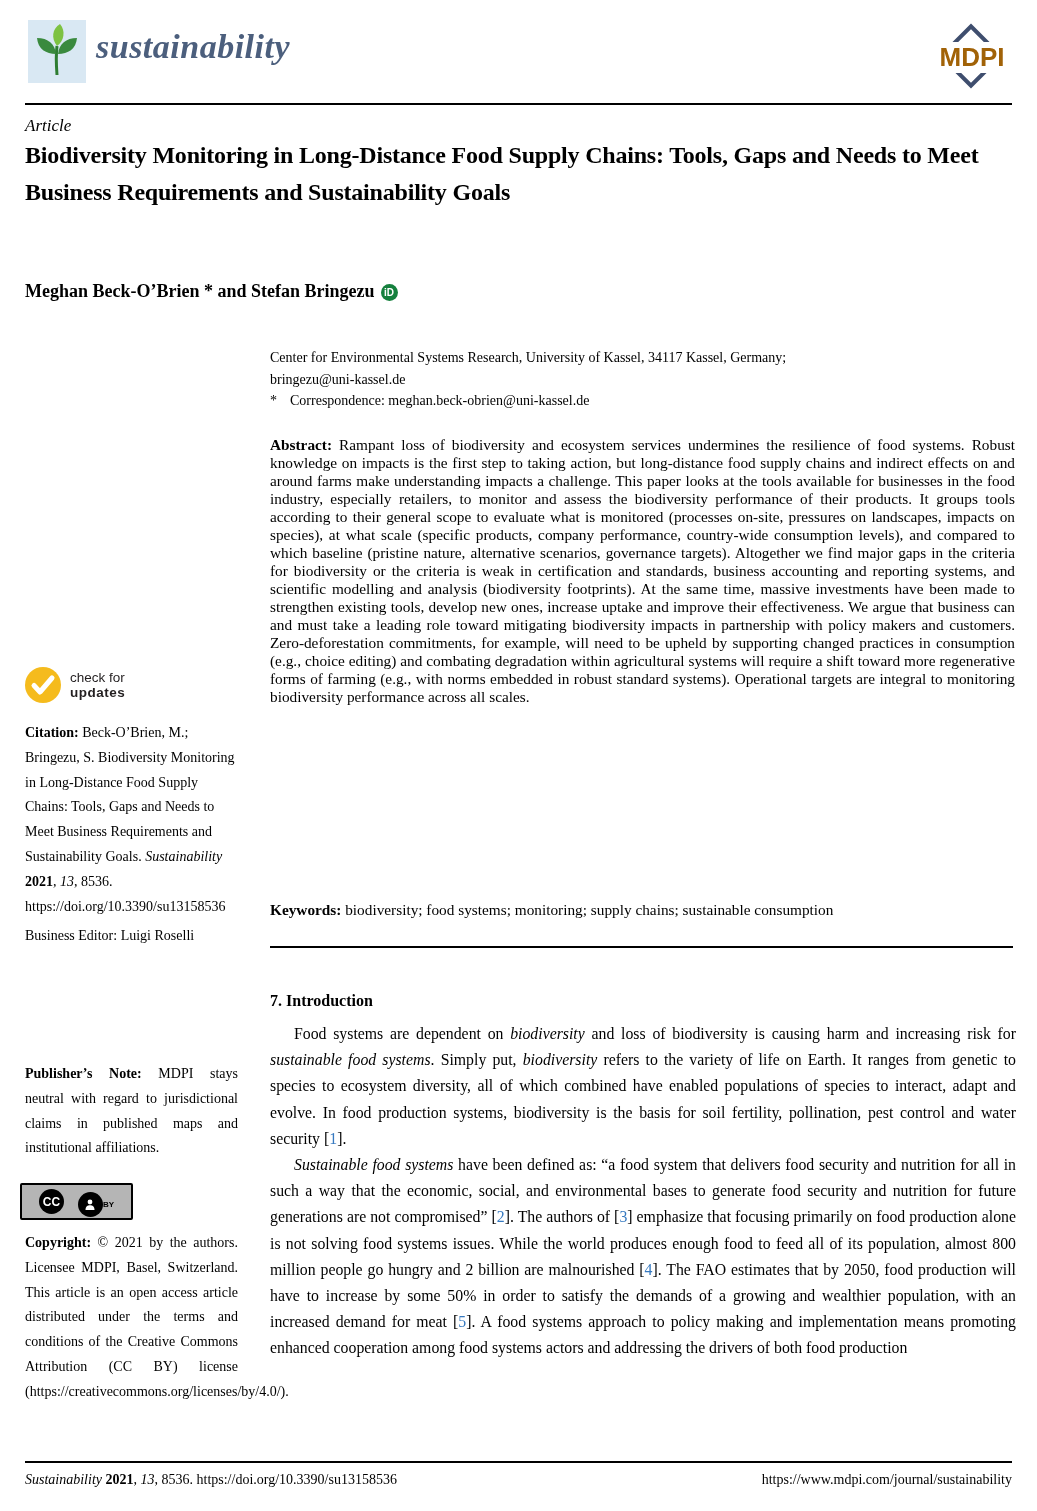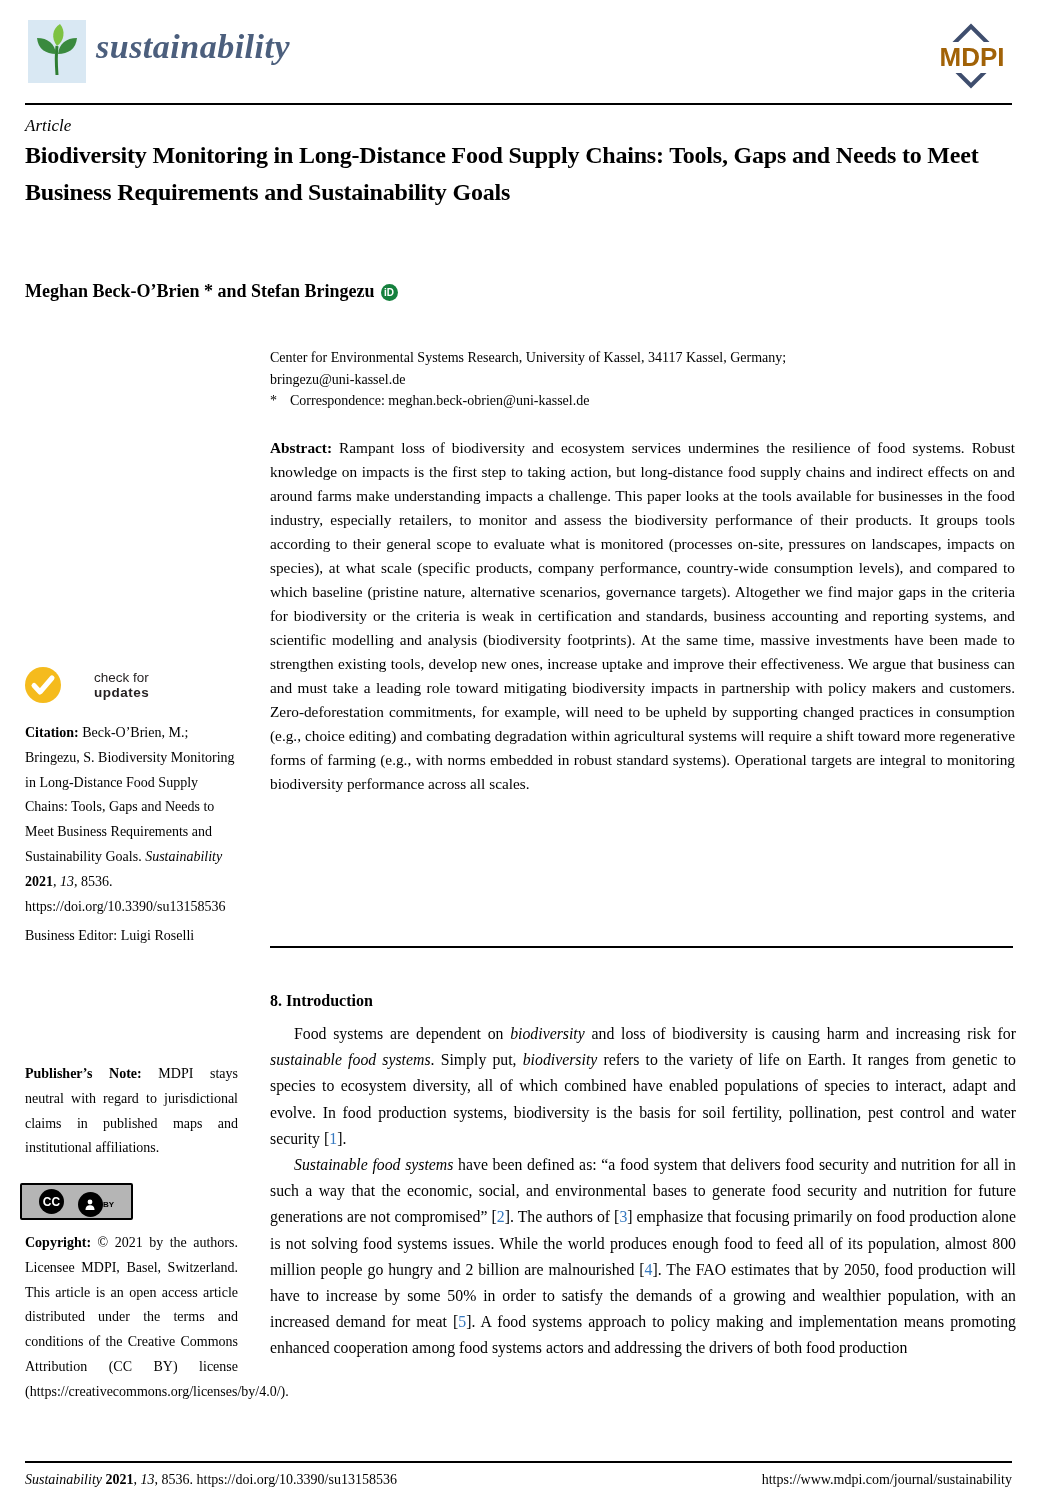--- a/index.html
+++ b/index.html
@@ -61,34 +61,34 @@
     font-size: 10px; font-weight: bold; text-align: center; line-height: 17px;
     vertical-align: 1px; margin-left: 6px;
   }
 
   
   .affiliation { left: 270px; top: 347px; width: 745px; font-size: 14px; line-height: 21.5px; }
   .corr-row { display: flex; }
   .corr-marker { width: 20px; }
   .abstract {
     left: 270px; top: 436px; width: 745px;
-    font-size: 15.3px; line-height: 24px; text-align: justify;
+    font-size: 15.3px; line-height: 18px; text-align: justify;
   }
   .keywords { left: 270px; top: 897px; width: 745px; font-size: 15.3px; line-height: 25.9px; }
   .kw-rule { left: 270px; top: 946px; width: 743px; height: 2px; background: #000; }
 
   .section-heading { left: 270px; top: 992px; font-size: 16px; font-weight: bold; }
   .body-text {
     left: 270px; top: 1021px; width: 746px;
     font-size: 15.8px; line-height: 26.2px; text-align: justify;
   }
   .body-text p { text-indent: 24px; }
 
   
-  .check-updates { left: 25px; top: 666px; width: 170px; height: 38px; display: flex; align-items: center; cursor: pointer; gap: 24px; }
+  .check-updates { left: 25px; top: 666px; width: 170px; height: 38px; display: flex; align-items: center; cursor: pointer; }
   .check-circle { width: 36px; height: 36px; flex: 0 0 36px; }
   .check-text {
     margin-left: 9px;
     font-family: "Liberation Sans", sans-serif;
     font-size: 13.5px; line-height: 15.5px; color: #231f20;
   }
   .check-text .b2 { font-weight: bold; letter-spacing: 0.5px; }
   .sidebar-block { left: 25px; width: 213px; font-size: 14px; line-height: 24.8px; }
   .citation { top: 721px; }
   .acad-editor { top: 924px; }
@@ -158,20 +158,21 @@
   <div class="abs affiliation">
     <div>Center for Environmental Systems Research, University of Kassel, 34117 Kassel, Germany;</div>
     <div>bringezu@uni-kassel.de</div>
     <div class="corr-row">
       <span class="corr-marker">*</span>
       <span>Correspondence: meghan.beck-obrien@uni-kassel.de</span>
     </div>
   </div>
 
   <div class="abs abstract"><span class="bold">Abstract: </span><span>Rampant loss of biodiversity and ecosystem services undermines the resilience of food systems. Robust knowledge on impacts is the first step to taking action, but long-distance food supply chains and indirect effects on and around farms make understanding impacts a challenge. This paper looks at the tools available for businesses in the food industry, especially retailers, to monitor and assess the biodiversity performance of their products. It groups tools according to their general scope to evaluate what is monitored (processes on-site, pressures on landscapes, impacts on species), at what scale (specific products, company performance, country-wide consumption levels), and compared to which baseline (pristine nature, alternative scenarios, governance targets). Altogether we find major gaps in the criteria for biodiversity or the criteria is weak in certification and standards, business accounting and reporting systems, and scientific modelling and analysis (biodiversity footprints). At the same time, massive investments have been made to strengthen existing tools, develop new ones, increase uptake and improve their effectiveness. We argue that business can and must take a leading role toward mitigating biodiversity impacts in partnership with policy makers and customers. Zero-deforestation commitments, for example, will need to be upheld by supporting changed practices in consumption (e.g., choice editing) and combating degradation within agricultural systems will require a shift toward more regenerative forms of farming (e.g., with norms embedded in robust standard systems). Operational targets are integral to monitoring biodiversity performance across all scales.</span></div>
+  <div class="abs keywords"><span class="bold">Keywords: </span><span>biodiversity; food systems; monitoring; supply chains; sustainable consumption</span></div>
   <div class="abs kw-rule"></div>
 
   <div class="abs check-updates">
     <span class="check-circle">
       <svg width="36" height="36" viewBox="0 0 36 36">
         <circle cx="18" cy="18" r="18" fill="#f5bb1d"></circle>
         <path d="M9 18.5 L15 25 L27 11" stroke="#ffffff" stroke-width="5" fill="none" stroke-linecap="round" stroke-linejoin="round"></path>
       </svg>
     </span>
     <span class="check-text">
@@ -195,21 +196,21 @@
           <circle cx="7" cy="4" r="2.4" fill="#fff"></circle>
           <path d="M2.5 12 C2.5 8.5 4.5 7.3 7 7.3 C9.5 7.3 11.5 8.5 11.5 12 Z" fill="#fff"></path>
         </svg>
       </span>
       <span class="cc-by-label">BY</span>
     </span>
   </div>
 
   <div class="abs sidebar-block copyright"><span class="bold">Copyright: </span><span>© 2021 by the authors. Licensee MDPI, Basel, Switzerland. This article is an open access article distributed under the terms and conditions of the Creative Commons Attribution (CC BY) license (https://creativecommons.org/licenses/by/4.0/).</span></div>
 
-  <h2 class="abs section-heading">8. Introduction</h2>
+  <h2 class="abs section-heading">7. Introduction</h2>
   <div class="abs body-text">
     <p><span>Food systems are dependent on </span><span class="italic">biodiversity</span><span> and loss of biodiversity is causing harm and increasing risk for </span><span class="italic">sustainable food systems</span><span>. Simply put, </span><span class="italic">biodiversity</span><span> refers to the variety of life on Earth. It ranges from genetic to species to ecosystem diversity, all of which combined have enabled populations of species to interact, adapt and evolve. In food production systems, biodiversity is the basis for soil fertility, pollination, pest control and water security [</span><span class="ref">1</span><span>].</span></p>
     <p><span class="italic">Sustainable food systems</span><span> have been defined as: “a food system that delivers food security and nutrition for all in such a way that the economic, social, and environmental bases to generate food security and nutrition for future generations are not compromised” [</span><span class="ref">2</span><span>]. The authors of [</span><span class="ref">3</span><span>] emphasize that focusing primarily on food production alone is not solving food systems issues. While the world produces enough food to feed all of its population, almost 800 million people go hungry and 2 billion are malnourished [</span><span class="ref">4</span><span>]. The FAO estimates that by 2050, food production will have to increase by some 50% in order to satisfy the demands of a growing and wealthier population, with an increased demand for meat [</span><span class="ref">5</span><span>]. A food systems approach to policy making and implementation means promoting enhanced cooperation among food systems actors and addressing the drivers of both food production</span></p>
   </div>
 
   <div class="abs footer-rule"></div>
   <div class="abs footer-left"><span class="italic">Sustainability </span><span class="bold">2021</span><span>, </span><span class="italic">13</span><span>, 8536. https://doi.org/10.3390/su13158536</span></div>
   <div class="abs footer-right">https://www.mdpi.com/journal/sustainability</div>
 
 </div>

